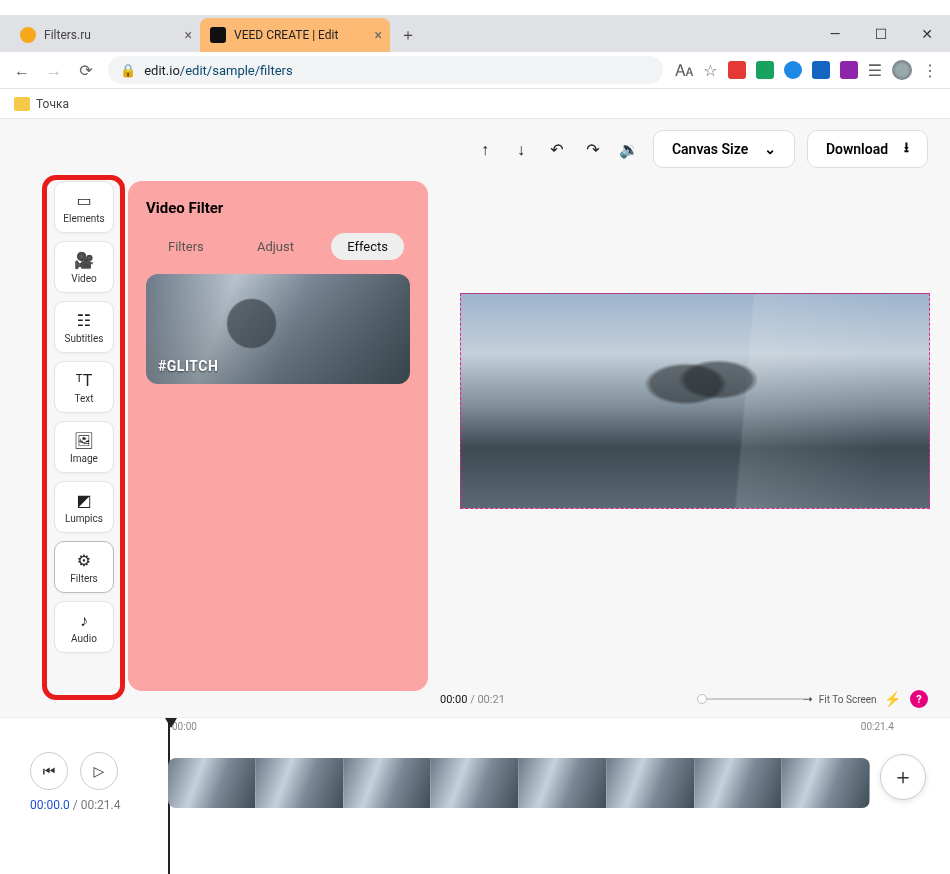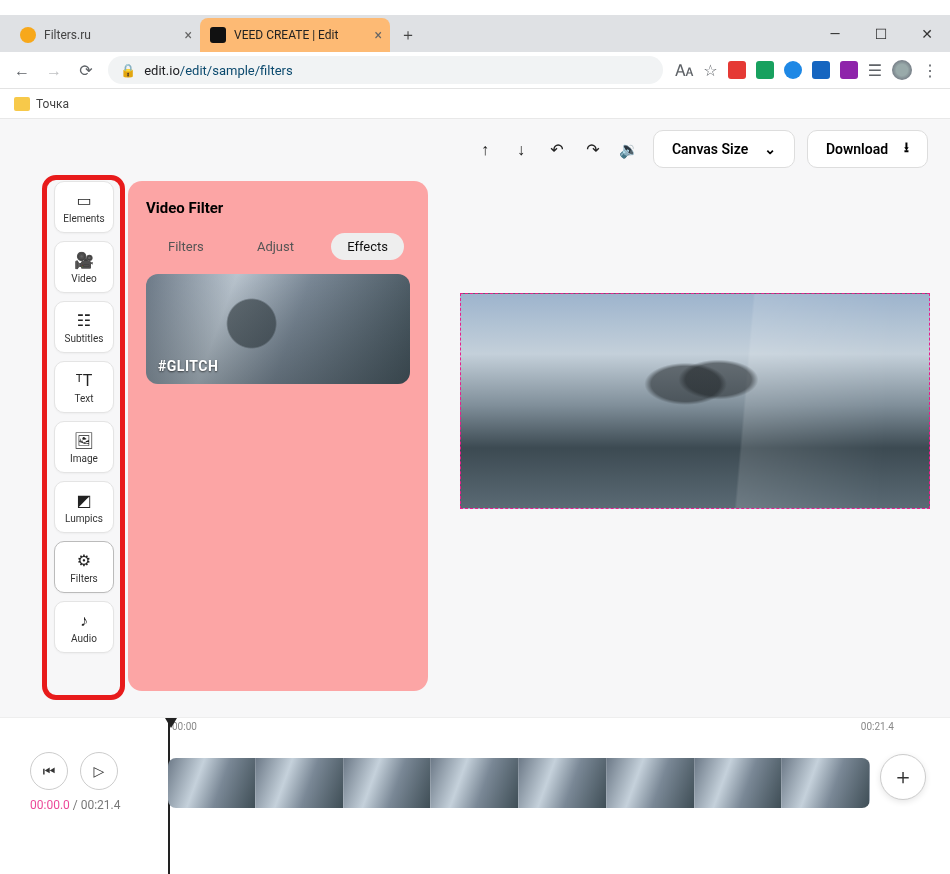--- a/index.html
+++ b/index.html
@@ -80,21 +80,21 @@
   
   .tline-area { position:absolute; left:0; right:0; top:598px; bottom:0; background:#fff; border-top:1px solid #eee; }
   .ruler { height:20px; position:relative; font-size:10px; color:#888; }
   .ruler .t0 { position:absolute; left:172px; top:3px; }
   .ruler .t1 { position:absolute; right:56px; top:3px; }
   .playhead { position:absolute; left:168px; top:0; bottom:0; width:0; border-left:2px solid #222; }
   .playhead::before{content:"";position:absolute;left:-5px;top:0;width:12px;height:10px;background:#222;clip-path:polygon(0 0,100% 0,50% 100%);}
   .controls { position:absolute; left:30px; top:34px; display:flex; align-items:center; gap:12px; }
   .circbtn { width:38px; height:38px; border:1px solid #ccc; border-radius:50%; display:flex; align-items:center; justify-content:center; font-size:14px; color:#333; }
   .timecounter { position:absolute; left:30px; top:80px; font-size:12px; color:#777; }
-  .timecounter .cur { color:#ec4899; }
+  .timecounter .cur { color:#1d4ed8; }
 
   .clips { position:absolute; left:168px; right:80px; top:40px; height:50px; border-radius:8px; overflow:hidden; display:flex; }
   .clipframe { flex:1; background:linear-gradient(110deg,#6d7a88 0%,#c5d1db 35%,#7a8896 60%,#3f4e56 100%); border-right:1px solid rgba(255,255,255,.15); }
 
   .addbtn { position:absolute; right:24px; top:36px; width:46px; height:46px; border-radius:50%; border:1px solid #ccc; display:flex; align-items:center; justify-content:center; font-size:22px; color:#333; box-shadow:0 2px 6px rgba(0,0,0,.1); background:#fff;}
 </style>
 </head>
 <body>
 
 <div class="titlebar"></div>
@@ -207,20 +207,36 @@
       <div>Adjust</div>
       <div class="sel">Effects</div>
     </div>
     <div class="effect-card" style="margin-bottom:12px">
       <span class="lbl">#GLITCH</span>
     </div>
   </div>
 
   <div class="preview"></div>
 
+  <div class="midrow">
+    <div class="center">
+      <span style="color:#111">00:00</span>
+      <span> / </span>
+      <span>00:21</span>
+    </div>
+    <div class="right">
+      <div class="slider">
+        <div class="knob"></div>
+        <div class="arrow">➝</div>
+      </div>
+      <span style="font-size:10px;line-height:11px;white-space:pre;color:#555">Fit To Screen</span>
+      <span style="font-size:14px;color:#333">⚡</span>
+      <span class="badge">?</span>
+    </div>
+  </div>
 
   <div class="tline-area">
     <div class="ruler">
       <span class="t0">00:00</span>
       <span class="t1">00:21.4</span>
     </div>
     <div class="playhead"></div>
     <div class="controls">
       <div class="circbtn">⏮</div>
       <div class="circbtn">▷</div>

